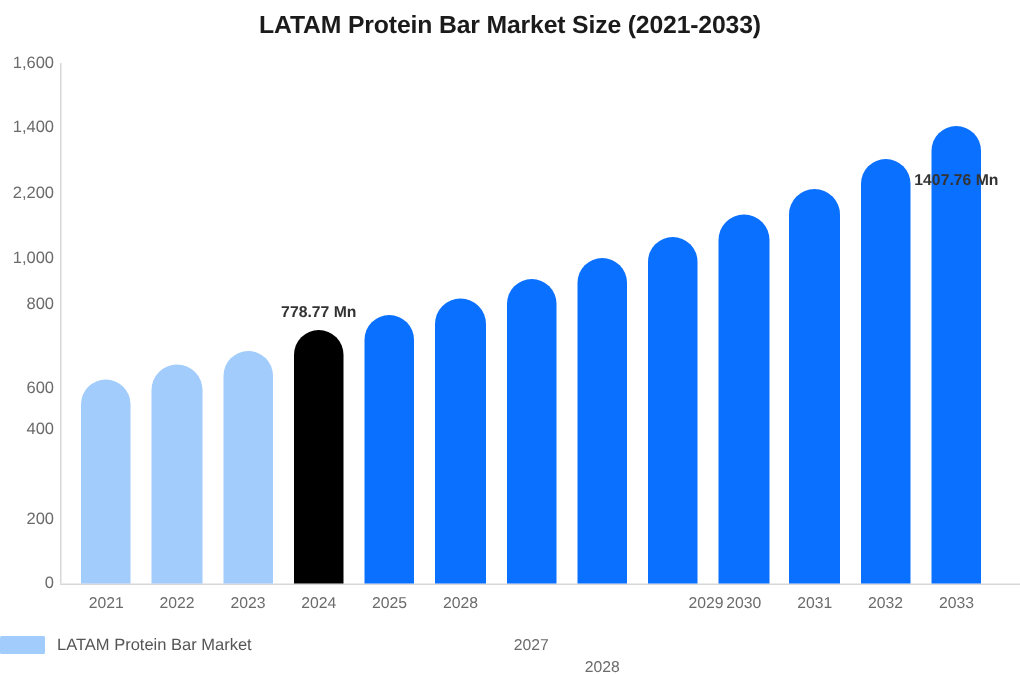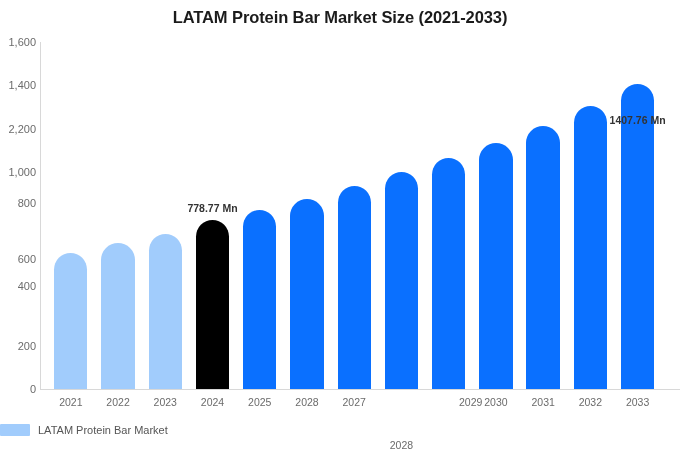--- a/index.html
+++ b/index.html
@@ -179,21 +179,21 @@
     <span id="legend-label">LATAM Protein Bar Market</span>
   </div>
 
 <div class="x-tick-label" style="left: 54.1697px; width: 33.2989px;">2021</div>
     <div class="x-tick-label" style="left: 101.402px; width: 33.2989px;">2022</div>
     <div class="x-tick-label" style="left: 148.635px; width: 33.2989px;">2023</div>
     <div class="x-tick-label" style="left: 195.867px; width: 33.2989px;">2024</div>
     <div class="bar-value-label" style="top: 202.104px; left: 212.517px; transform: translateX(-50%);">778.77 Mn</div>
     <div class="x-tick-label" style="left: 243.1px; width: 33.2989px;">2025</div>
     <div class="x-tick-label" style="left: 290.332px; width: 33.2989px;">2028</div>
-    <div class="x-tick-label" style="left: 337.565px; width: 33.2989px;">2027</div>
+    <div class="x-tick-label" style="left: 337.565px; width: 33.2989px; margin-top: 28px;">2027</div>
     <div class="x-tick-label" style="left: 384.797px; width: 33.2989px; margin-top: 43px;">2028</div>
     <div class="x-tick-label" style="left: 454px; width: 33.2989px;">2029</div>
     <div class="x-tick-label" style="left: 479.262px; width: 33.2989px;">2030</div>
     <div class="x-tick-label" style="left: 526.494px; width: 33.2989px;">2031</div>
     <div class="x-tick-label" style="left: 573.727px; width: 33.2989px;">2032</div>
     <div class="x-tick-label" style="left: 620.959px; width: 33.2989px;">2033</div>
     <div class="bar-value-label" style="top: 65.692px; left: 637.609px; transform: translateX(-50%); margin-top: 48px;">1407.76 Mn</div>
   </div>
 
 </body></html>

